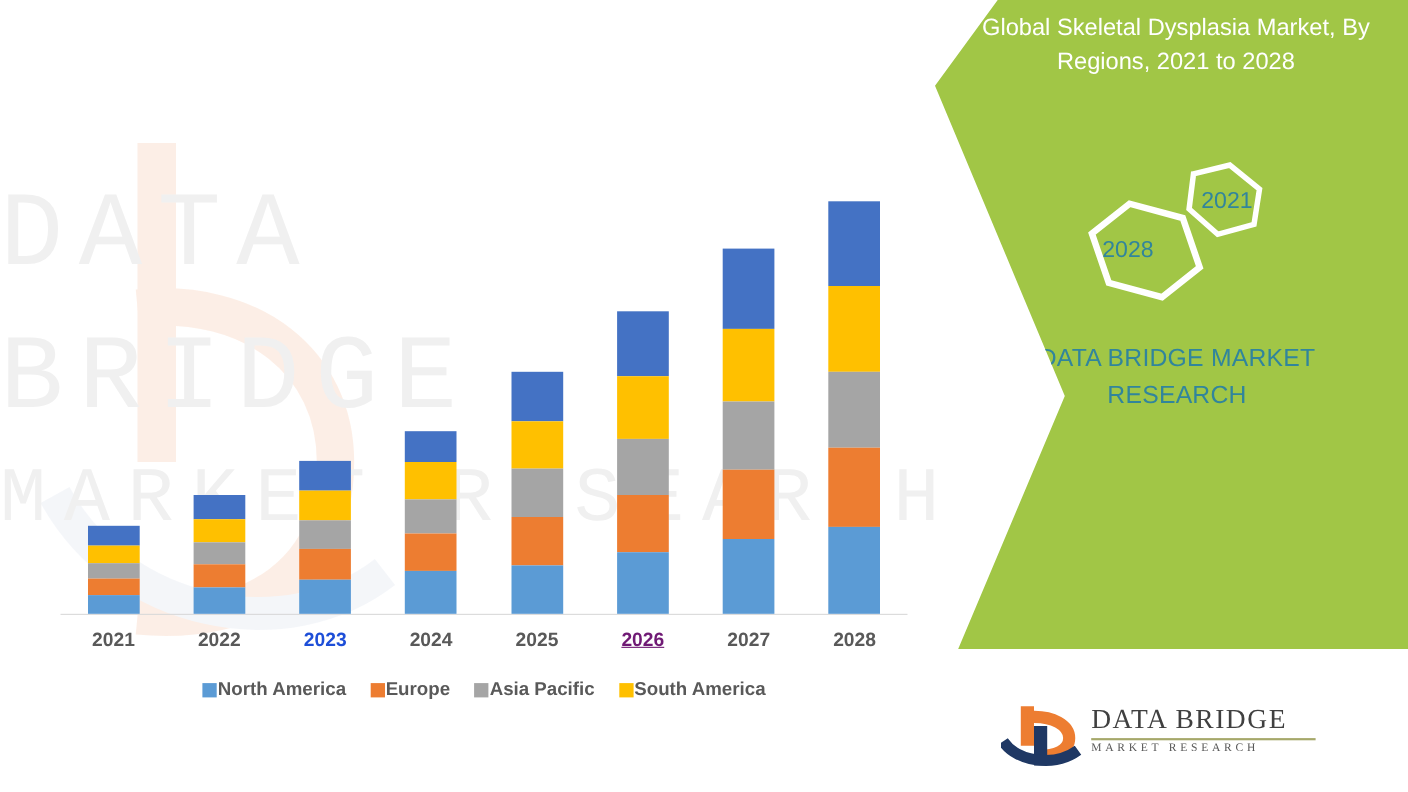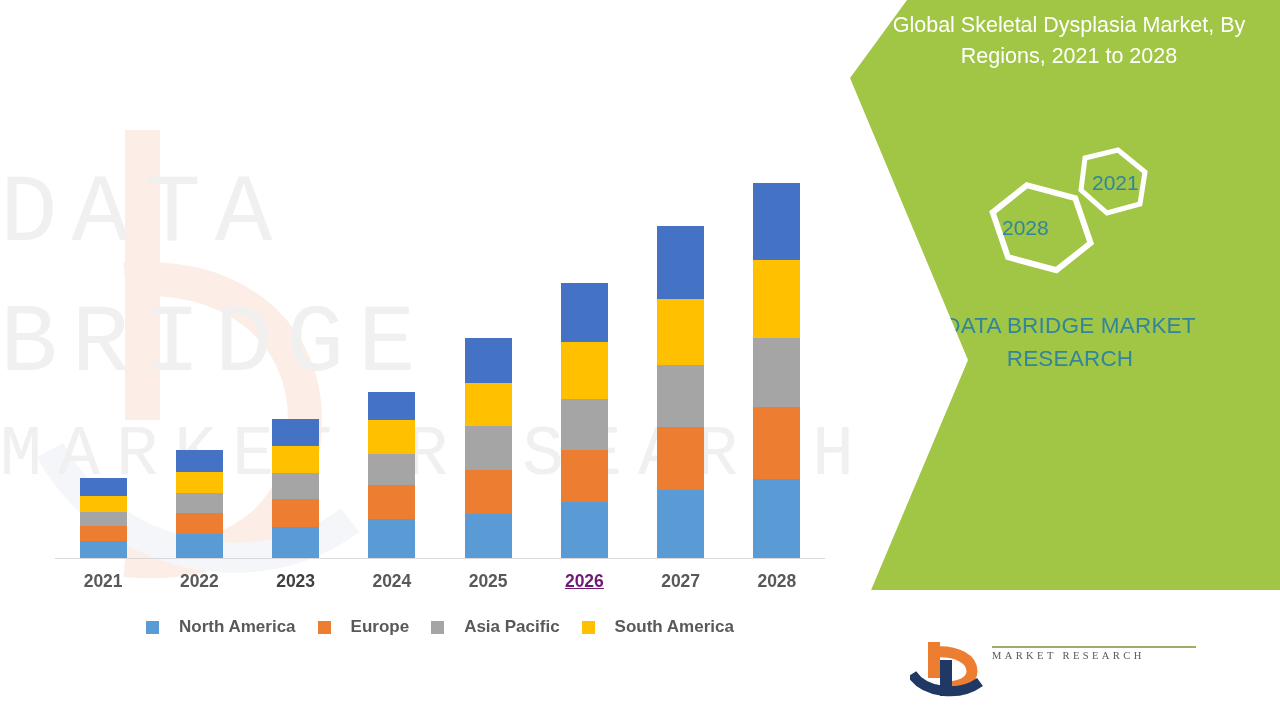--- a/index.html
+++ b/index.html
@@ -93,21 +93,21 @@
   
   #legend {
     position: absolute;
     left: 55px; top: 617px;
     width: 770px;
     display: flex;
     justify-content: center;
     align-items: center;
     gap: 22px;
   }
-  .legend-item { display: flex; align-items: center; gap: 20px; }
+  .legend-item { display: flex; align-items: center; gap: 1px; }
   .legend-swatch { width: 13px; height: 13px; flex: 0 0 auto; }
   .legend-label { font-size: 17px; font-weight: bold; color: #595959; white-space: nowrap; }
 
   
   #green-panel {
     position: absolute;
     right: 0; top: 0;
     width: 430px; height: 590px;
     background: #A1C646;
     clip-path: polygon(57px 0, 430px 0, 430px 720px, 0px 720px, 0 640px, 118px 360px, 0px 78px);
@@ -259,21 +259,21 @@
             <div class="bar-seg" style="background: rgb(255, 192, 0); height: 77.24px;"></div>
             <div class="bar-seg" style="background: rgb(165, 165, 165); height: 69.1298px;"></div>
             <div class="bar-seg" style="background: rgb(237, 125, 49); height: 72.2194px;"></div>
             <div class="bar-seg" style="background: rgb(91, 155, 213); height: 79.171px;"></div>
           </div>
         </div>
       </div>
     <div id="ticks-container">
         <div class="x-tick-label" style="left: 55.125px; color: rgb(89, 89, 89);">2021</div>
         <div class="x-tick-label" style="left: 151.375px; color: rgb(89, 89, 89);">2022</div>
-        <div class="x-tick-label" style="left: 247.625px; color: #404040;">2023</div>
+        <div class="x-tick-label" style="left: 247.625px; color: #1d4ed8;">2023</div>
         <div class="x-tick-label" style="left: 343.875px; color: rgb(89, 89, 89);">2024</div>
         <div class="x-tick-label" style="left: 440.125px; color: rgb(89, 89, 89); margin-top: 44px;">2025</div>
         <div class="x-tick-label" style="left: 536.375px; color: #701a75; text-decoration: underline;">2026</div>
         <div class="x-tick-label" style="left: 632.625px; color: rgb(89, 89, 89);">2027</div>
         <div class="x-tick-label" style="left: 728.875px; color: rgb(89, 89, 89);">2028</div>
       </div>
   </div>
 
   <div id="legend">
       <div class="legend-item">
@@ -313,17 +313,18 @@
   <div id="brand-name">DATA BRIDGE MARKET RESEARCH</div>
 
   <div id="logo-block">
     <svg id="logo-mark" viewBox="0 0 78 62">
       <path d="M18 4 L30 4 L30 40 L18 40 Z" fill="#ED7D31"></path>
       <path d="M24 14 C 48 12, 62 22, 62 33 C 62 44, 50 50, 30 49" fill="none" stroke="#ED7D31" stroke-width="11"></path>
       <path d="M30 22 L42 22 L42 58 L30 58 Z" fill="#1F3864"></path>
       <path d="M2 36 C 14 54, 48 60, 70 44" fill="none" stroke="#1F3864" stroke-width="10"></path>
     </svg>
     <div id="logo-wordmark">
+      <div id="logo-title">DATA BRIDGE</div>
       <div id="logo-rule"></div>
       <div id="logo-sub">MARKET RESEARCH</div>
     </div>
   </div>
 </div>
 
 </body></html>

